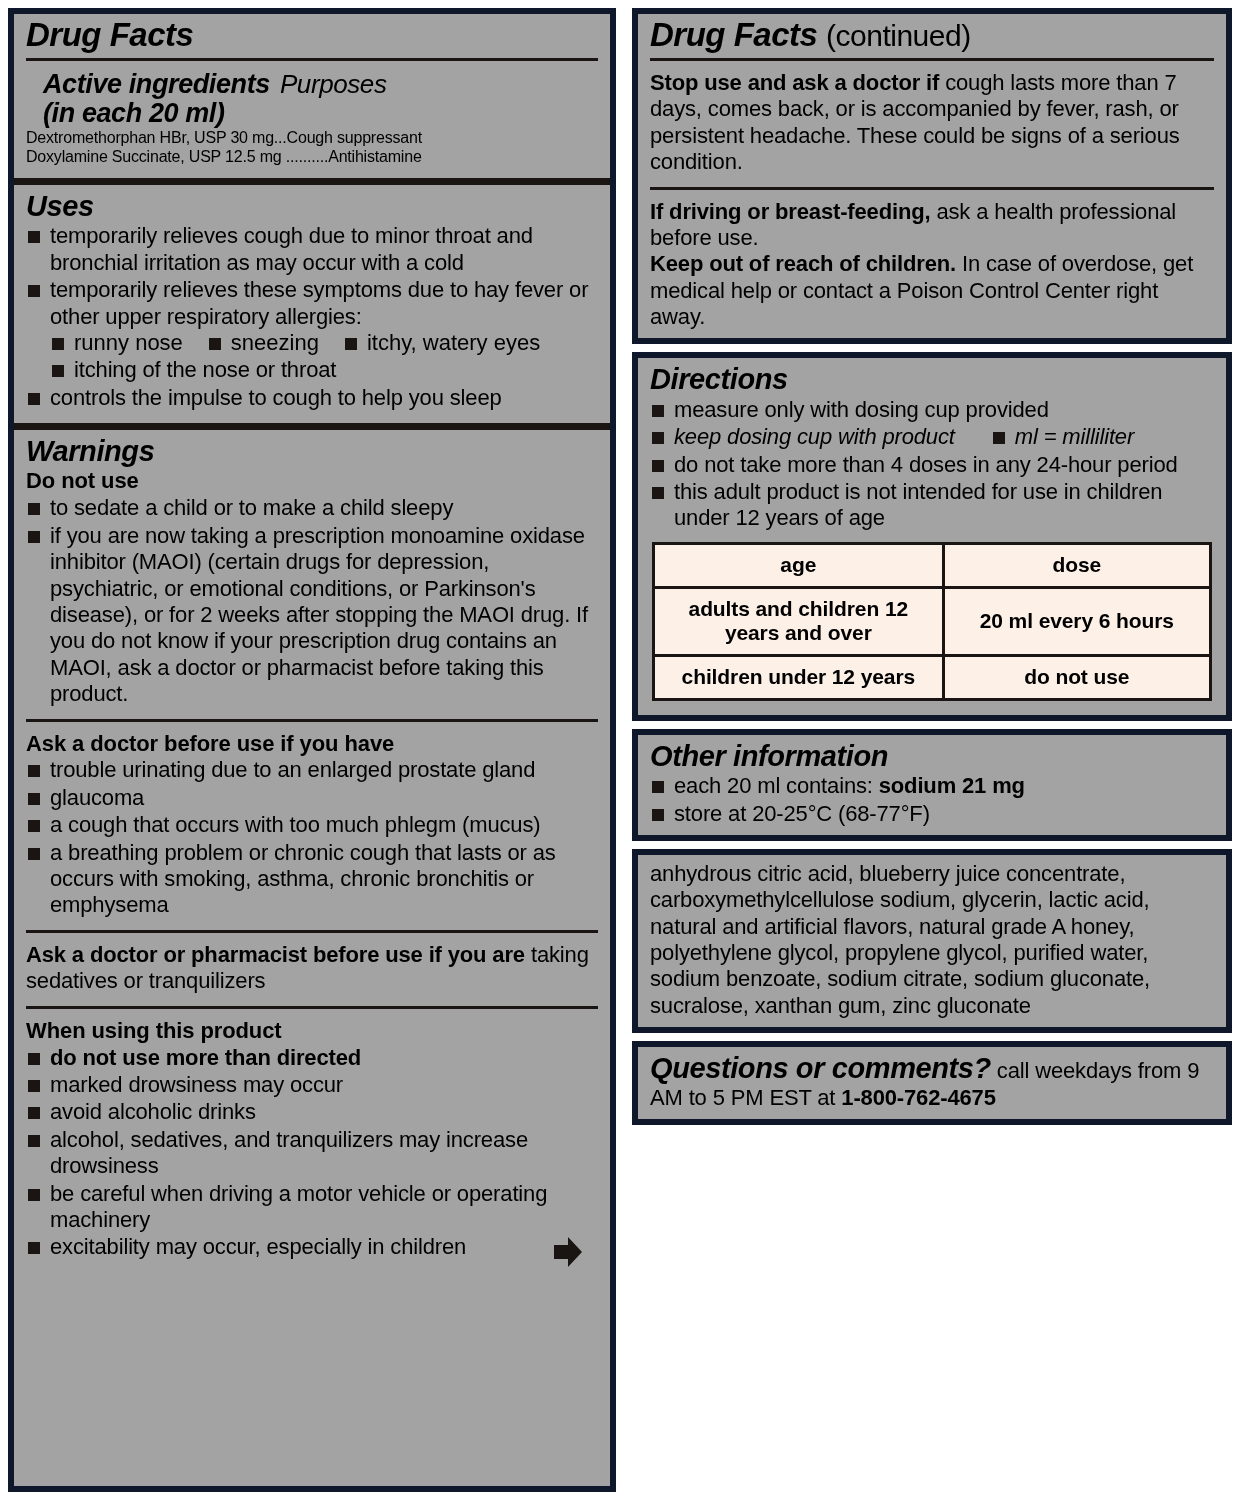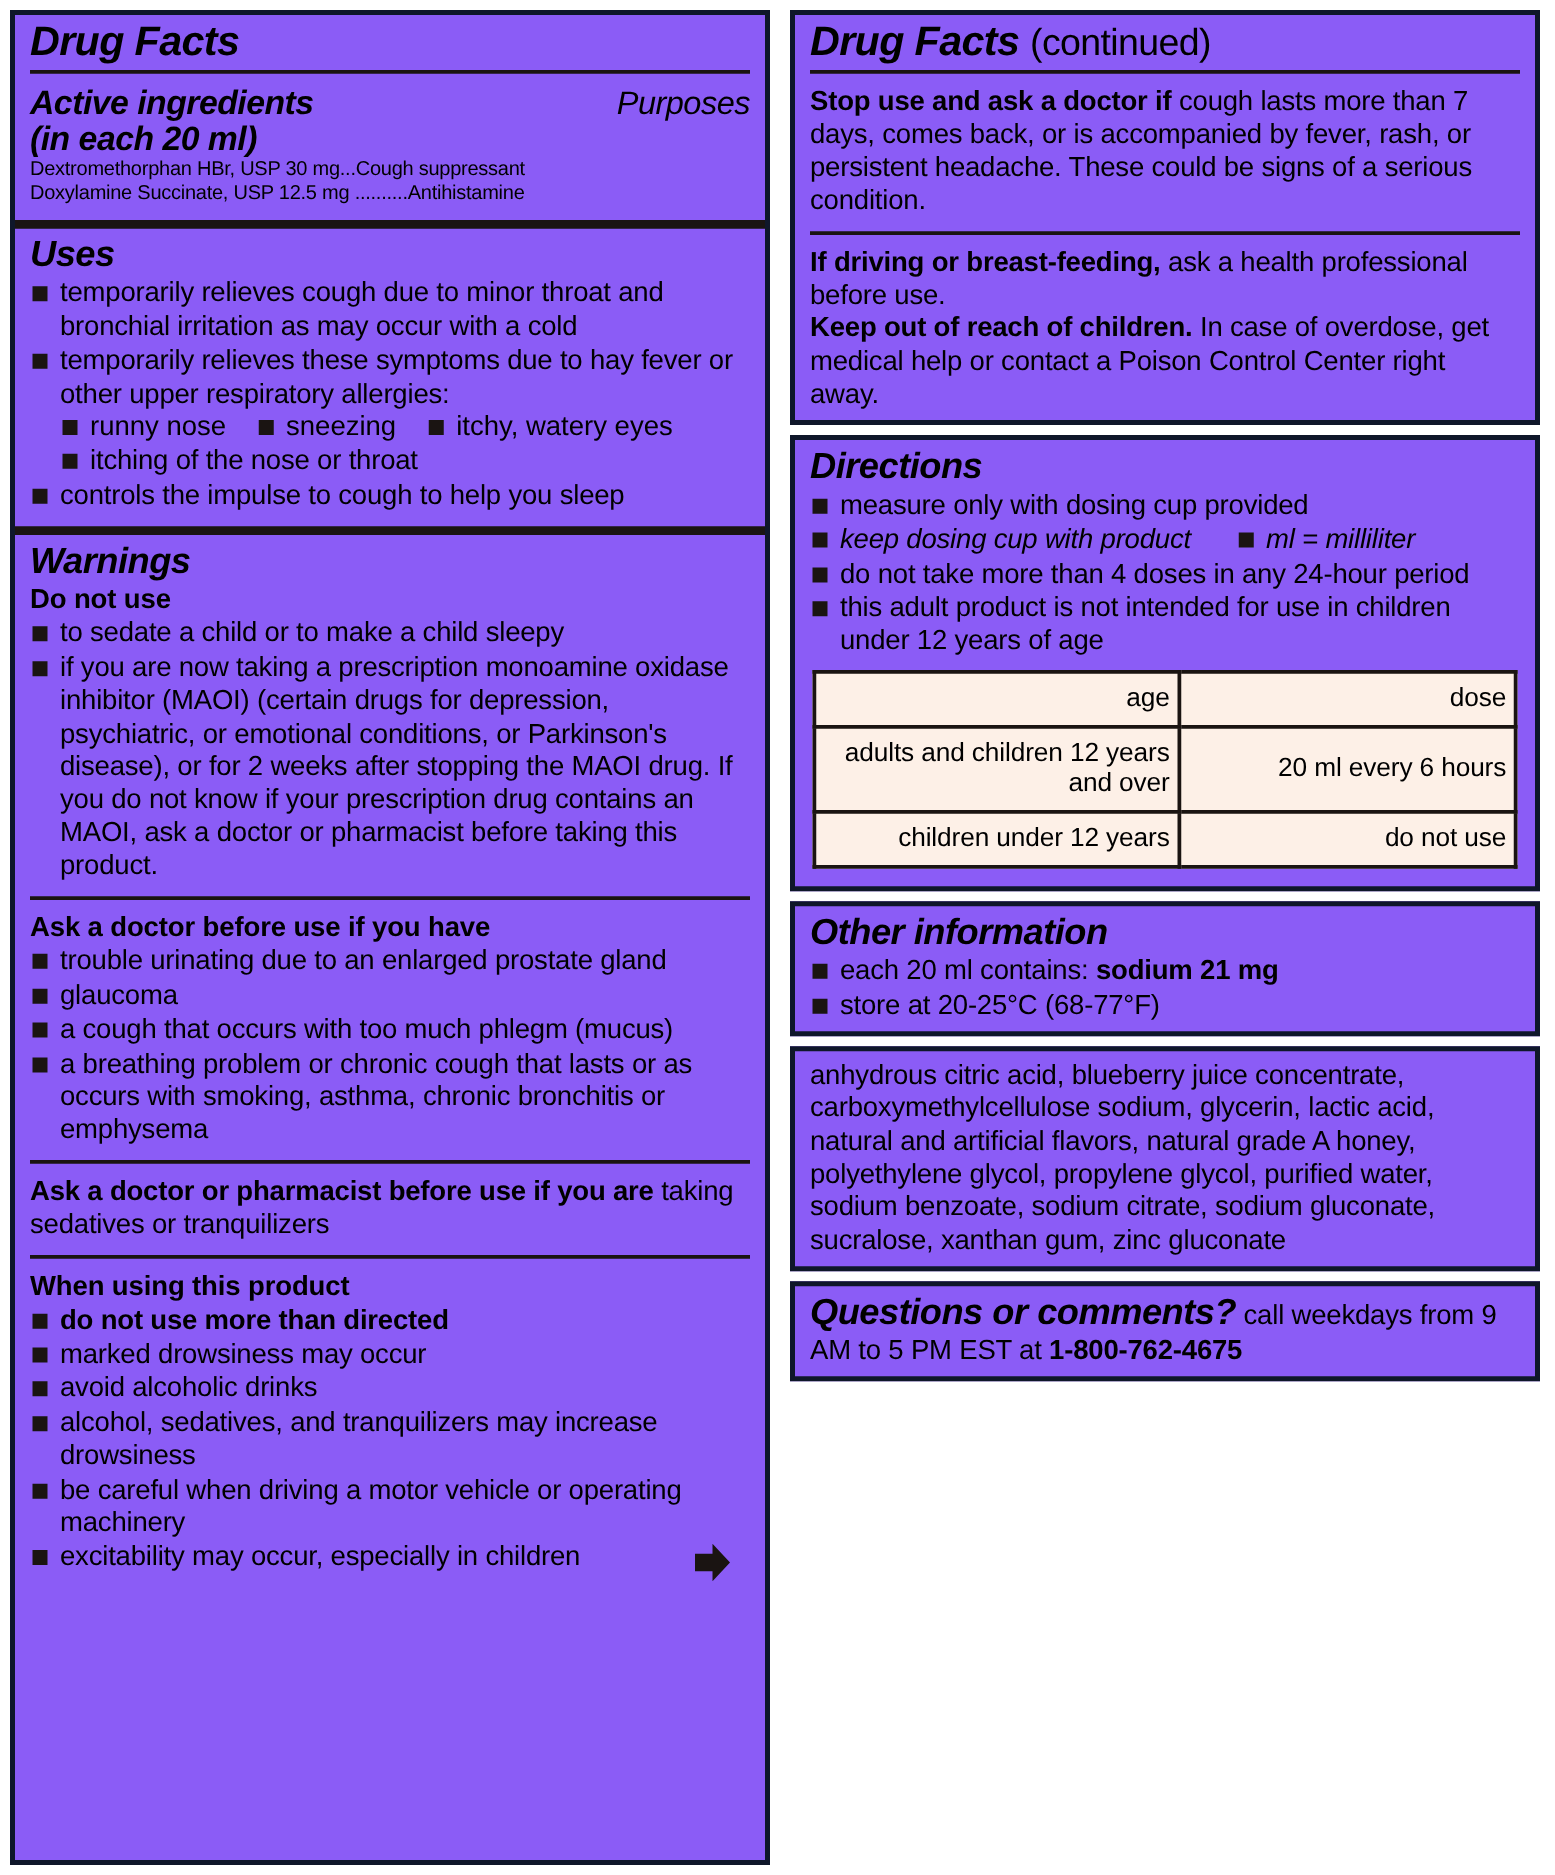--- a/index.html
+++ b/index.html
@@ -22,22 +22,22 @@
     gap: 16px;
     padding: 8px 8px 8px 8px;
   }
 
   
   .col-left  { width: 608px; flex: 0 0 608px; }
   .col-right { width: 600px; flex: 0 0 600px; display: flex; flex-direction: column; gap: 8px; }
 
   
   .panel {
-    background: #8b5cf6;
-    border: 4px solid #0f172a;
+    background: #a3a3a3;
+    border: 6px solid #0f172a;
   }
   .col-left > .panel { height: 1484px; }
 
   
   .pad { padding: 6px 12px 8px 12px; }
 
   .dfacts {
     font-size: 33px;
     font-weight: 700;
     font-style: italic;
@@ -76,23 +76,24 @@
 
   b, .b { font-weight: 700; }
 
   
   .rule-thin   { height: 3px; background: #1a1412; margin: 3px 12px 3px 12px; }
   .bar-thick   { height: 7px; background: #1a1412; margin: 4px 0 0 0; }
 
   
   .ai-row {
     display: flex;
-    justify-content: space-between;
+    justify-content: flex-start;
     align-items: flex-start;
     gap: 10px;
+    margin-left: 17px;
   }
   .ai-left  { font-size: 27px; font-weight: 700; font-style: italic; line-height: 1.07; letter-spacing: -0.4px; }
   .ai-right { font-size: 26px; font-weight: 400; font-style: italic; line-height: 1.07; letter-spacing: -0.4px; white-space: nowrap; padding-top: 1px;}
   .ai-line  { font-size: 16px; line-height: 1.2; letter-spacing: -0.2px; white-space: nowrap; }
 
   
   ul.bl { list-style: none; }
   ul.bl > li {
     position: relative;
     padding-left: 24px;
@@ -163,23 +164,24 @@
   table.dose {
     border-collapse: collapse;
     width: calc(100% - 4px);
     margin: 10px 2px 6px 2px;
     background: #fdf0e7;
   }
   table.dose td {
     border: 3px solid #1a1412;
     font-size: 21px;
     line-height: 1.18;
-    text-align: right;
+    text-align: center;
     padding: 8px 6px;
     letter-spacing: -0.1px;
+    font-weight: bold;
   }
   table.dose td.c1 { width: 52%; }
 
   
   .arrow-wrap {
     position: relative;
     height: 30px;
   }
   .arrow {
     position: absolute;

